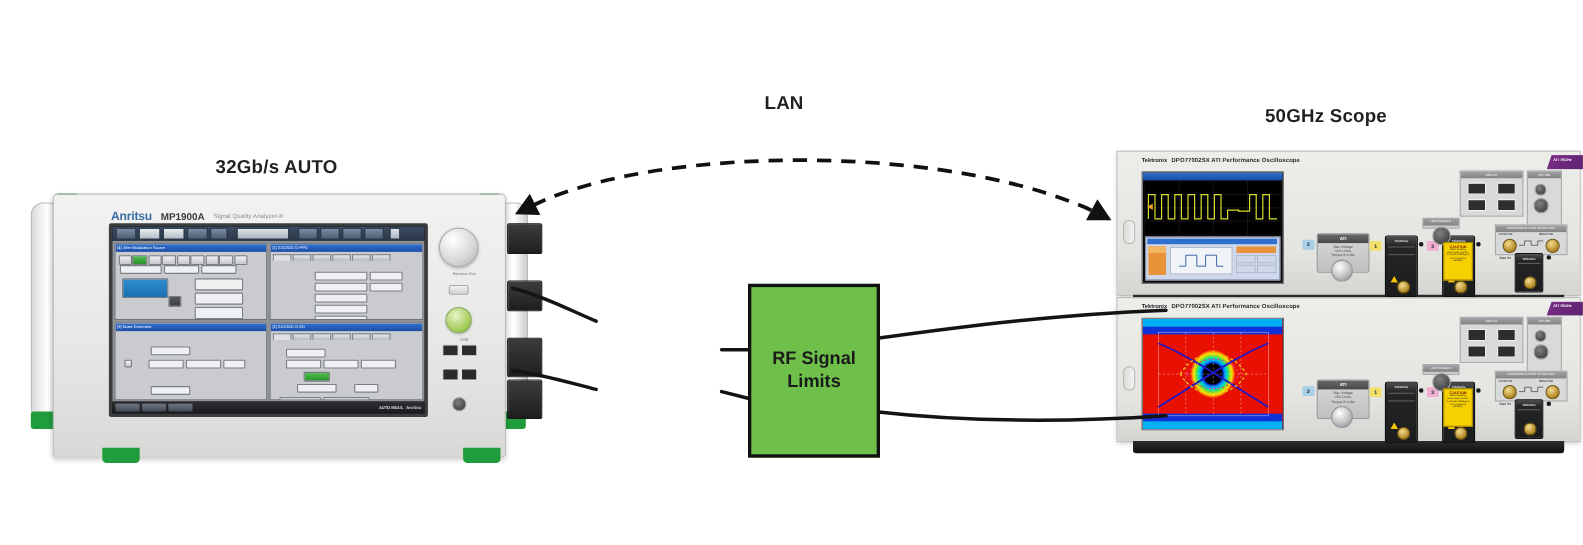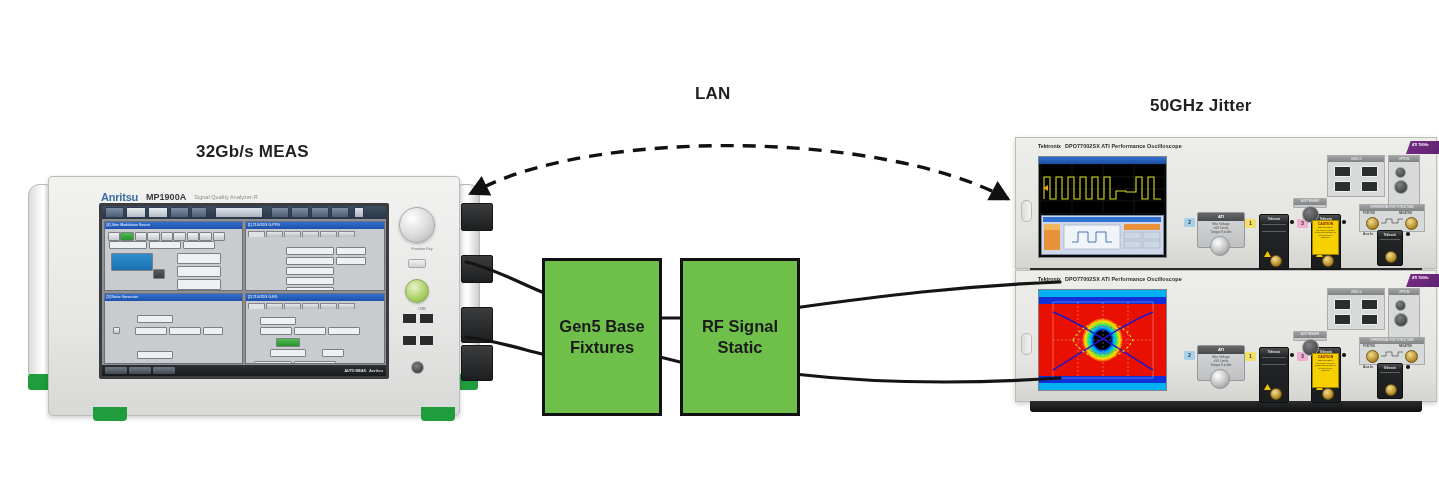--- a/index.html
+++ b/index.html
@@ -178,23 +178,23 @@
          background:radial-gradient(circle at 38% 32%,#f3dc90,#b8902c 62%,#7a5c14 100%);border:.5px solid #6d5412;}
   .dport-lab{position:absolute;color:#4a4c4e;font-size:2.6px;font-weight:700;}
   .sc-aux{position:absolute;color:#3a3c3e;font-size:4px;font-weight:700;}
   .sc-dot{position:absolute;width:3.5px;height:3.5px;border-radius:50%;background:#1a1b1c;}
 </style>
 </head>
 <body>
 
 <div id="stage">
 
-  <div class="dlabel" id="label-bert">32Gb/s MEAS</div>
+  <div class="dlabel" id="label-bert">32Gb/s AUTO</div>
   <div class="dlabel" id="label-lan">LAN</div>
-  <div class="dlabel" id="label-scope">50GHz Jitter</div>
+  <div class="dlabel" id="label-scope">50GHz Scope</div>
 
   <svg id="wires" class="lay">
     <g fill="none" stroke="#141414" stroke-width="3.2" stroke-linecap="round">
       <path d="M466,262 C492,268 518,282 542,292"></path>
       <path d="M466,337 C492,340 518,348 542,354"></path>
       <path d="M656,318 L680,318"></path>
       <path d="M656,356 L680,362"></path>
       <path d="M794,308 C880,296 960,286 1060,282"></path>
       <path d="M794,374 C900,386 1000,382 1060,378"></path>
     </g>
@@ -205,30 +205,24 @@
       <marker id="ah-l" markerWidth="7" markerHeight="7" refX="5.6" refY="3.5" orient="auto" markerUnits="strokeWidth">
         <path d="M6.4,0.3 L6.4,6.7 L0.4,3.5 z" fill="#111"></path>
       </marker>
       <marker id="ah-r" markerWidth="7" markerHeight="7" refX="5.6" refY="3.5" orient="auto" markerUnits="strokeWidth">
         <path d="M0.4,0.3 L6.4,3.5 L0.4,6.7 z" fill="#111"></path>
       </marker>
     </defs>
     <path d="M484,187 C600,130 880,130 1008,199" fill="none" stroke="#111" stroke-width="3.4" stroke-dasharray="13,9" marker-start="url(#ah-l)" marker-end="url(#ah-r)"></path>
   </svg>
 
-  <div class="gbox" id="box-gen5">
-    <div>
-      <span>Gen5 Base</span><br>
-      <span>Fixtures</span>
-    </div>
-  </div>
   <div class="gbox" id="box-rfsw">
     <div>
       <span>RF Signal</span><br>
-      <span>Static</span>
+      <span>Limits</span>
     </div>
   </div>
 
   <div id="bert">
     <div class="b-handle" id="bh-l"></div>
     <div class="b-handle" id="bh-r"></div>
     <div class="b-handle-cap" id="bhc-l"></div>
     <div class="b-handle-cap" id="bhc-r"></div>
     <div class="b-handle-foot" id="bhf-l"></div>
     <div class="b-handle-foot" id="bhf-r"></div>

